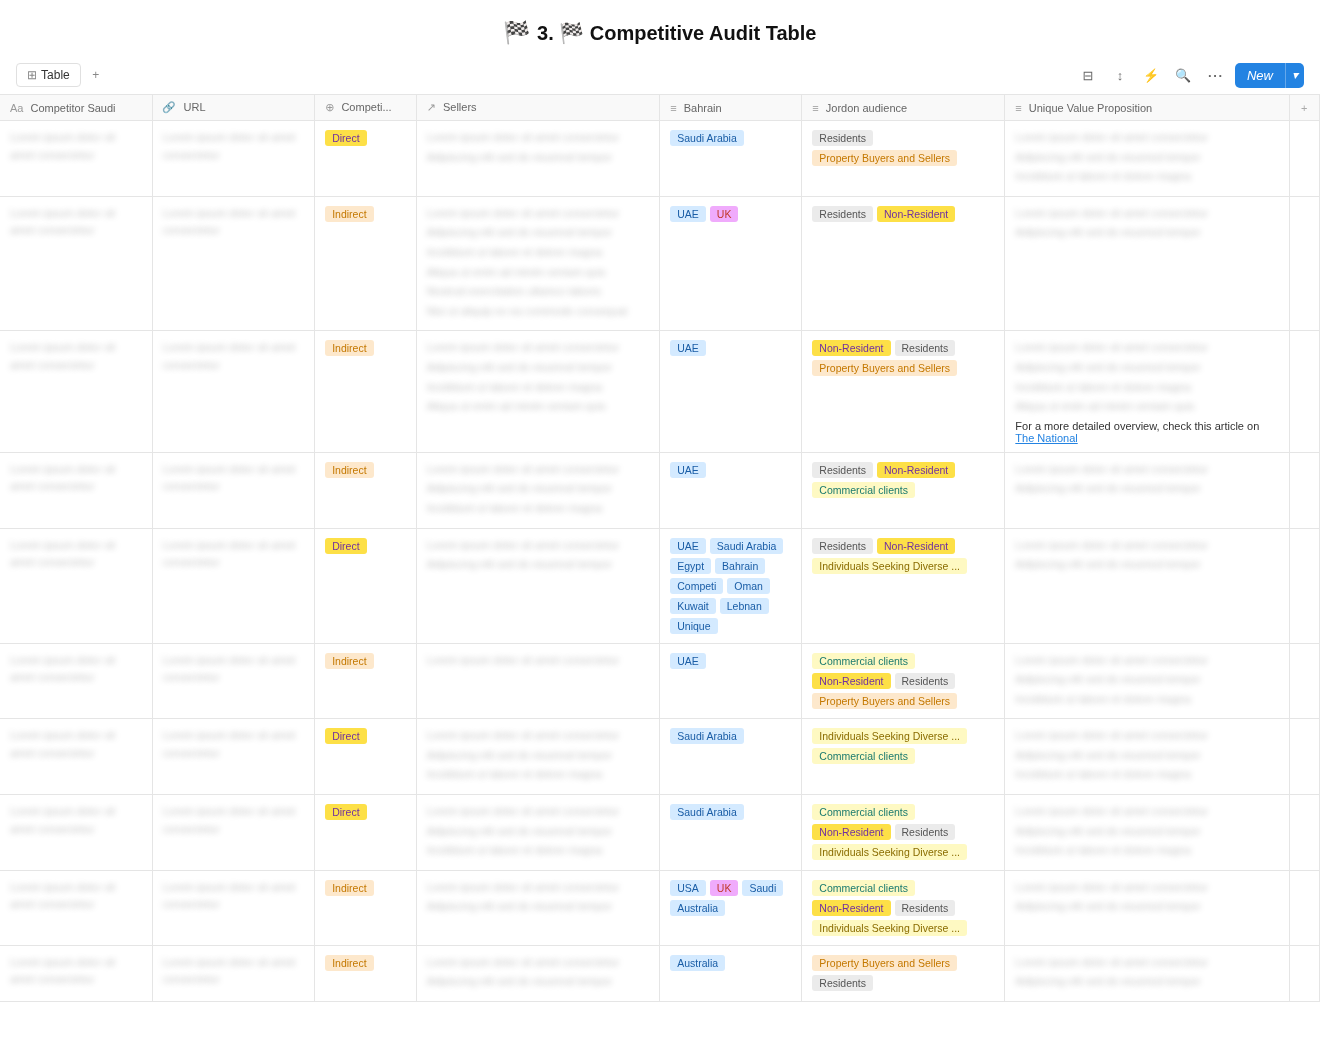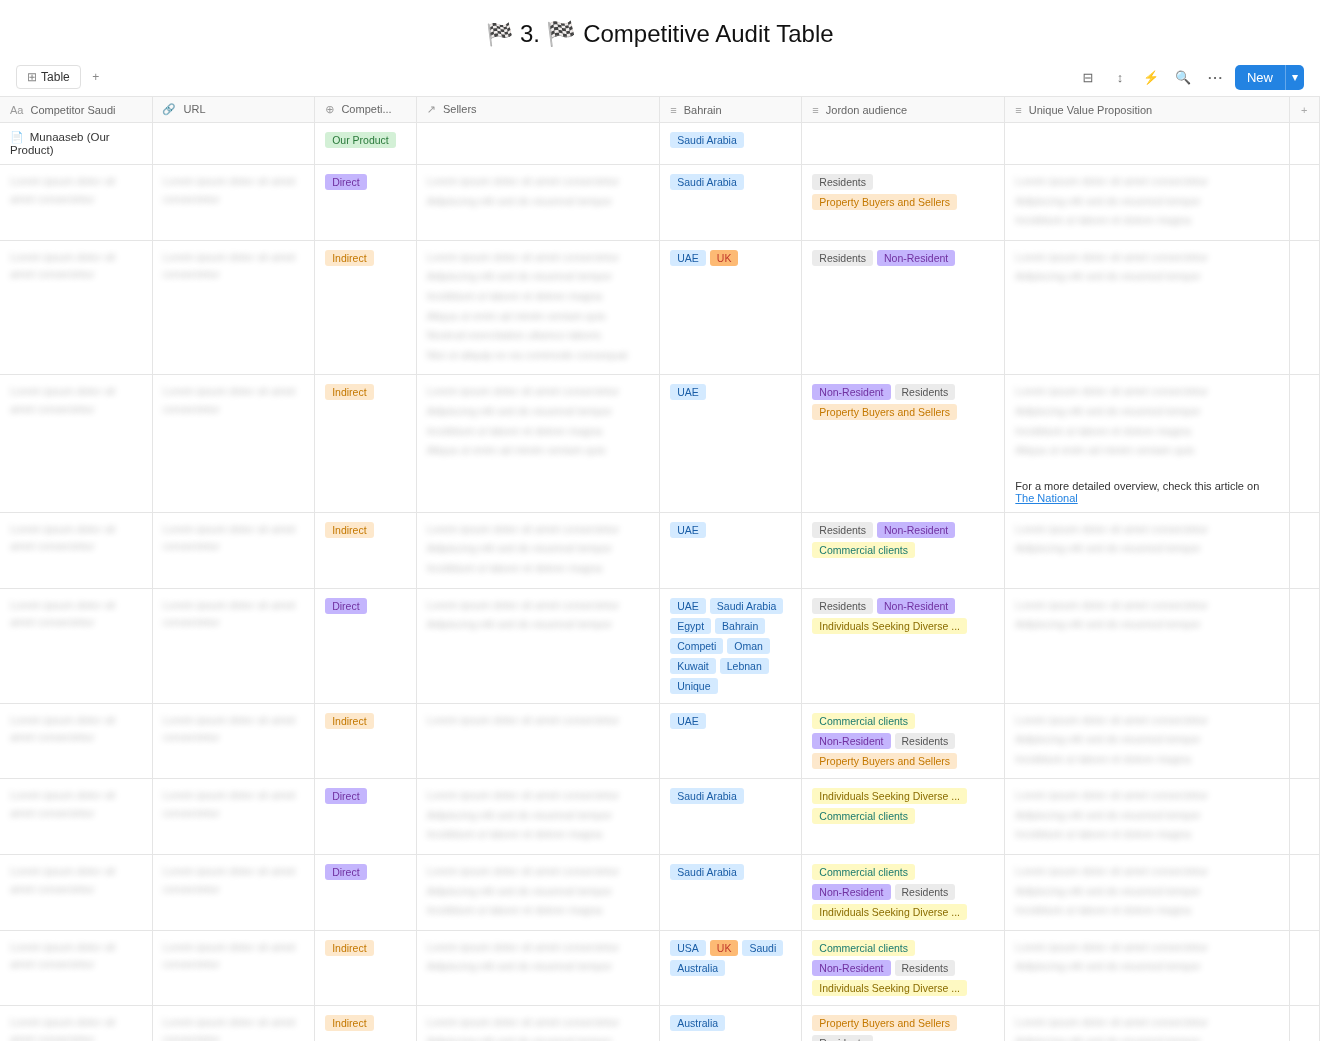--- a/index.html
+++ b/index.html
@@ -27,48 +27,48 @@
     col.col-url { width: 160px; }
     col.col-comp { width: 100px; }
     col.col-feat { width: 240px; }
     col.col-loc { width: 140px; }
     col.col-target { width: 200px; }
     col.col-uvp { width: 280px; }
     col.col-add { width: 30px; }
 
     .badge { display: inline-block; padding: 2px 7px; border-radius: 3px; font-size: 10.5px; font-weight: 500; margin: 1px 2px 1px 0; white-space: nowrap; }
     .badge-green { background: #d3f0d6; color: #2a7a3b; }
-    .badge-purple { background: #c4b5fd; color: #7030a0; }
+    .badge-purple { background: #fde047; color: #7030a0; }
     .badge-orange { background: #fde8cc; color: #c47800; }
-    .badge-red { background: #fdba74; color: #c0392b; }
+    .badge-red { background: #f0abfc; color: #c0392b; }
     .badge-blue { background: #d4eaff; color: #1a5da6; }
     .badge-gray { background: #ebebeb; color: #555; }
     .badge-teal { background: #fef9c3; color: #1a7a6e; }
     .badge-yellow { background: #fef9c2; color: #8a6c00; }
 
     .blurred { color: transparent; text-shadow: 0 0 6px rgba(0,0,0,0.25); user-select: none; font-size: 11px; line-height: 1.6; }
 
     .competitor-name { font-weight: 500; font-size: 11.5px; }
     .page-icon { font-size: 11px; margin-right: 3px; }
 
     .tags-wrap { display: flex; flex-wrap: wrap; gap: 2px; }
     .text-link { color: #2383e2; text-decoration: underline; cursor: pointer; font-size: 11px; }
 
     .add-col { text-align: center; color: #aaa; cursor: pointer; }
 
-    .new-btn-wrap { display: flex; }
+    .new-btn-wrap { display: flex; font-style: italic; }
     .new-btn-wrap .new-btn { border-radius: 5px 0 0 5px; }
     .new-btn-wrap .new-btn-dropdown { border-radius: 0 5px 5px 0; border-left: 1px solid rgba(255,255,255,0.3); }
   </style>
 </head>
 <body>
 
 <h1 class="page-header">
   <span>🏁</span>
-  <span style="font-size:24px;font-weight:400;">3. 🏁 Competitive Audit Table</span>
+  <span style="font-size:20px;font-weight:700;">3. 🏁 Competitive Audit Table</span>
 </h1>
 
 <div class="toolbar">
   <div class="toolbar-left">
     <div class="tab-button">
       <span class="tab-icon">⊞</span>
       <span>Table</span>
     </div>
     <div class="add-view-btn">+</div>
   </div>
@@ -138,34 +138,20 @@
           <span>Jordon audience</span>
         </th>
         <th>
           <span class="col-icon">≡</span>
           <span>Unique Value Proposition</span>
         </th>
         <th class="add-col">+</th>
       </tr>
     </thead>
     <tbody id="table-body">
-    <tr>
-          <td><span class="page-icon">📄 </span><span class="competitor-name">Munaaseb (Our Product)</span></td>
-          <td></td>
-          <td><span class="badge badge-green">Our Product</span></td>
-          <td></td>
-          <td>
-            <div class="tags-wrap">
-              <span class="badge badge-blue">Saudi Arabia</span>
-            </div>
-          </td>
-          <td></td>
-          <td></td>
-          <td></td>
-        </tr>
         <tr>
           <td>
             <div class="blurred">
               <div style="margin-bottom: 2px;">Lorem ipsum dolor sit amet consectetur</div>
             </div>
           </td>
           <td>
             <div class="blurred">
               <div style="margin-bottom: 2px;">Lorem ipsum dolor sit amet consectetur</div>
             </div>
@@ -271,21 +257,21 @@
               <span class="badge badge-orange">Property Buyers and Sellers</span>
             </div>
           </td>
           <td>
             <div class="blurred">
               <div style="margin-bottom: 2px;">Lorem ipsum dolor sit amet consectetur</div>
               <div style="margin-bottom: 2px;">Adipiscing elit sed do eiusmod tempor</div>
               <div style="margin-bottom: 2px;">Incididunt ut labore et dolore magna</div>
               <div style="margin-bottom: 2px;">Aliqua ut enim ad minim veniam quis</div>
             </div>
-            <p style="margin-top: 20px; font-size: 11px;">For a more detailed overview, check this article on <a class="text-link" href="#">The National</a></p>
+            <p style="margin-top: 4px; font-size: 11px;">For a more detailed overview, check this article on <a class="text-link" href="#">The National</a></p>
           </td>
           <td></td>
         </tr>
         <tr>
           <td>
             <div class="blurred">
               <div style="margin-bottom: 2px;">Lorem ipsum dolor sit amet consectetur</div>
             </div>
           </td>
           <td>

